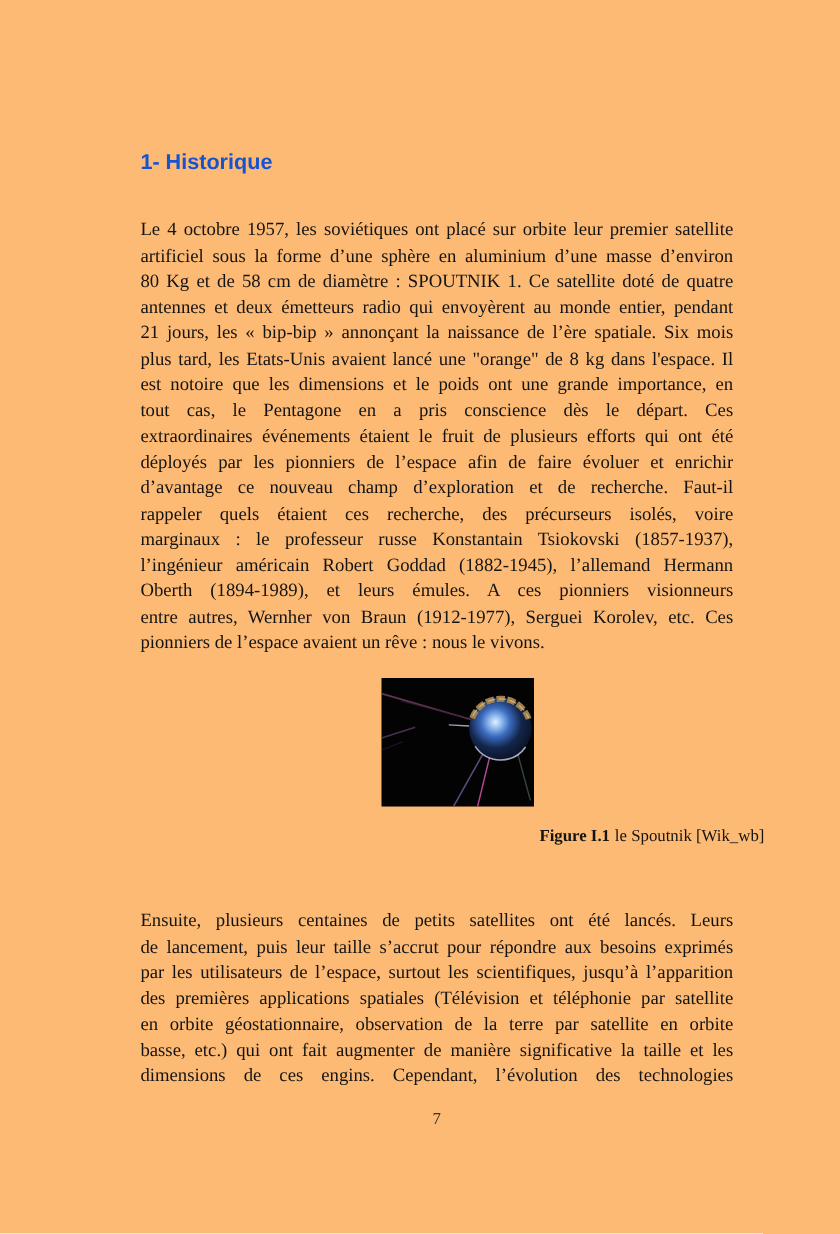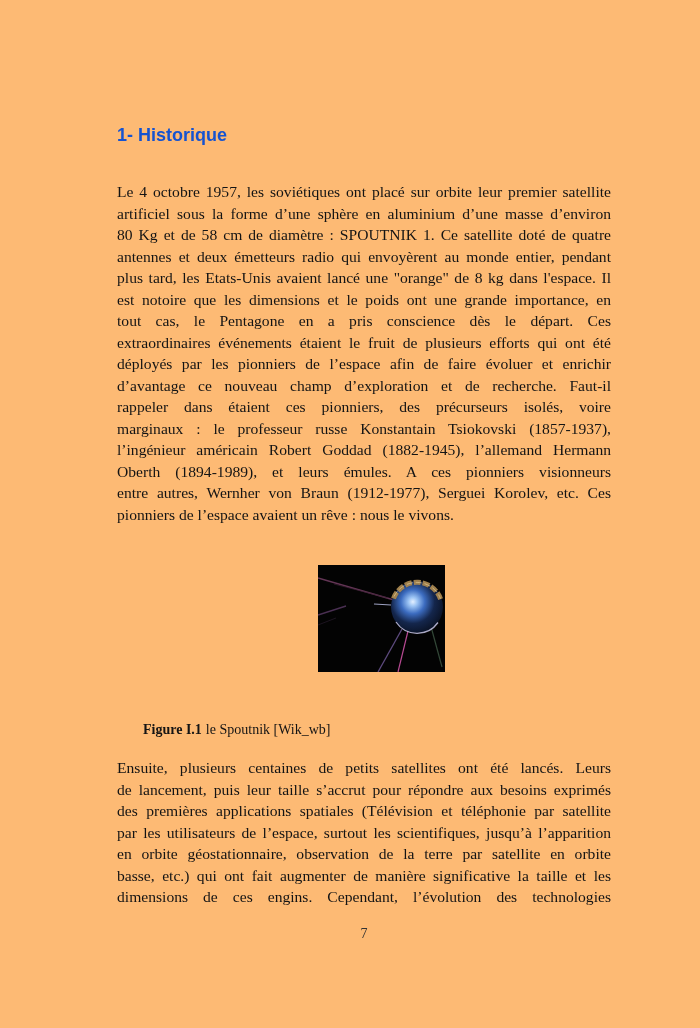--- a/index.html
+++ b/index.html
@@ -48,25 +48,25 @@
     left: 318px;
     top: 565px;
     width: 127px;
     height: 107px;
     background: #000000;
   }
   .figure-image svg { display: block; width: 127px; height: 107px; }
   .caption {
     position: absolute;
     left: 117px;
-    top: 721px;
+    top: 689px;
     width: 494px;
     padding-left: 26px;
     box-sizing: content-box;
-    text-align: left;
+    text-align: right;
     font-size: 14px;
     line-height: 17px;
     color: #141414;
   }
   .caption .cap-label { font-weight: bold; }
   .caption .cap-text { margin-left: 4px; }
   .pagenum {
     position: absolute;
     left: 117px;
     top: 926px;
@@ -82,27 +82,28 @@
 <div class="page">
 
   <div class="heading" style="color: rgb(21, 83, 209);">1- Historique</div>
 
   <div class="para para1">
     <div>
         <div class="jline">Le 4 octobre 1957, les soviétiques ont placé sur orbite leur premier satellite</div>
         <div class="jline">artificiel sous la forme d’une sphère en aluminium d’une masse d’environ</div>
         <div class="jline">80 Kg et de 58 cm de diamètre : SPOUTNIK 1. Ce satellite doté de quatre</div>
         <div class="jline">antennes et deux émetteurs radio qui envoyèrent au monde entier, pendant</div>
+        <div class="jline">21 jours, les « bip-bip » annonçant la naissance de l’ère spatiale. Six mois</div>
         <div class="jline">plus tard, les Etats-Unis avaient lancé une "orange" de 8 kg dans l'espace. Il</div>
         <div class="jline">est notoire que les dimensions et le poids ont une grande importance, en</div>
         <div class="jline">tout cas, le Pentagone en a pris conscience dès le départ. Ces</div>
         <div class="jline">extraordinaires événements étaient le fruit de plusieurs efforts qui ont été</div>
         <div class="jline">déployés par les pionniers de l’espace afin de faire évoluer et enrichir</div>
         <div class="jline">d’avantage ce nouveau champ d’exploration et de recherche. Faut-il</div>
-        <div class="jline">rappeler dans étaient ces pionniers, des précurseurs isolés, voire</div>
+        <div class="jline">rappeler quels étaient ces recherche, des précurseurs isolés, voire</div>
         <div class="jline">marginaux : le professeur russe Konstantain Tsiokovski (1857-1937),</div>
         <div class="jline">l’ingénieur américain Robert Goddad (1882-1945), l’allemand Hermann</div>
         <div class="jline">Oberth (1894-1989), et leurs émules. A ces pionniers visionneurs</div>
         <div class="jline">entre autres, Wernher von Braun (1912-1977), Serguei Korolev, etc. Ces</div>
       </div>
     <div class="endline">pionniers de l’espace avaient un rêve : nous le vivons.</div>
   </div>
 
   <div class="figure-image">
     <svg viewBox="0 0 127 107" xmlns="http://www.w3.org/2000/svg">
@@ -137,22 +138,22 @@
   </div>
 
   <div class="caption">
     <span class="cap-label">Figure I.1</span><span class="cap-text">le Spoutnik [Wik_wb]</span>
   </div>
 
   <div class="para para2">
     <div>
         <div class="jline">Ensuite, plusieurs centaines de petits satellites ont été lancés. Leurs</div>
         <div class="jline">de lancement, puis leur taille s’accrut pour répondre aux besoins exprimés</div>
+        <div class="jline">par les utilisateurs de l’espace, surtout les scientifiques, jusqu’à l’apparition</div>
         <div class="jline">des premières applications spatiales (Télévision et téléphonie par satellite</div>
-        <div class="jline">par les utilisateurs de l’espace, surtout les scientifiques, jusqu’à l’apparition</div>
         <div class="jline">en orbite géostationnaire, observation de la terre par satellite en orbite</div>
         <div class="jline">basse, etc.) qui ont fait augmenter de manière significative la taille et les</div>
         <div class="jline">dimensions de ces engins. Cependant, l’évolution des technologies</div>
       </div>
   </div>
 
   <div class="pagenum">7</div>
 
 </div>
 

